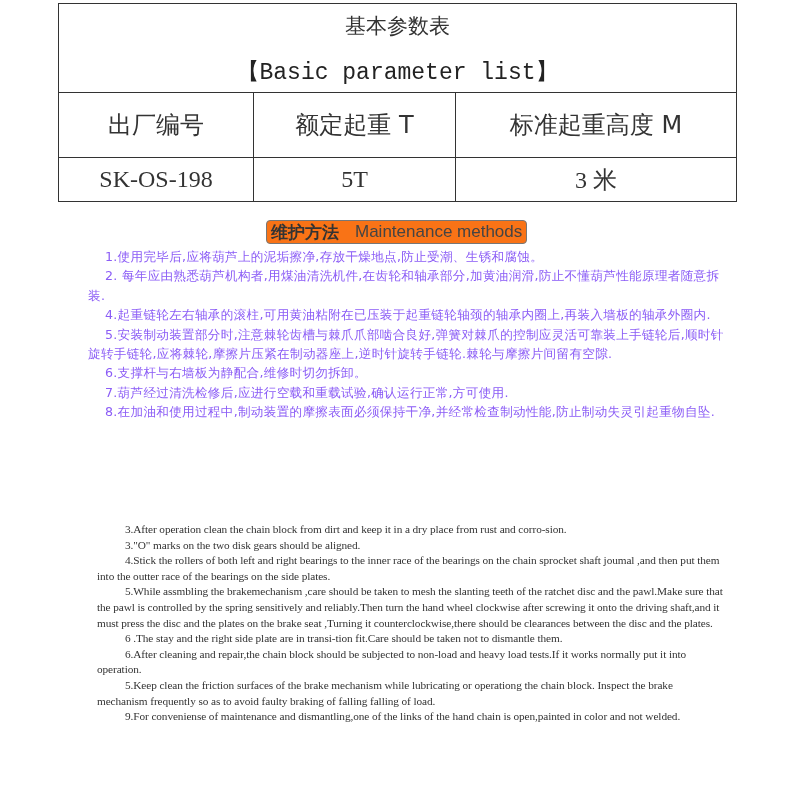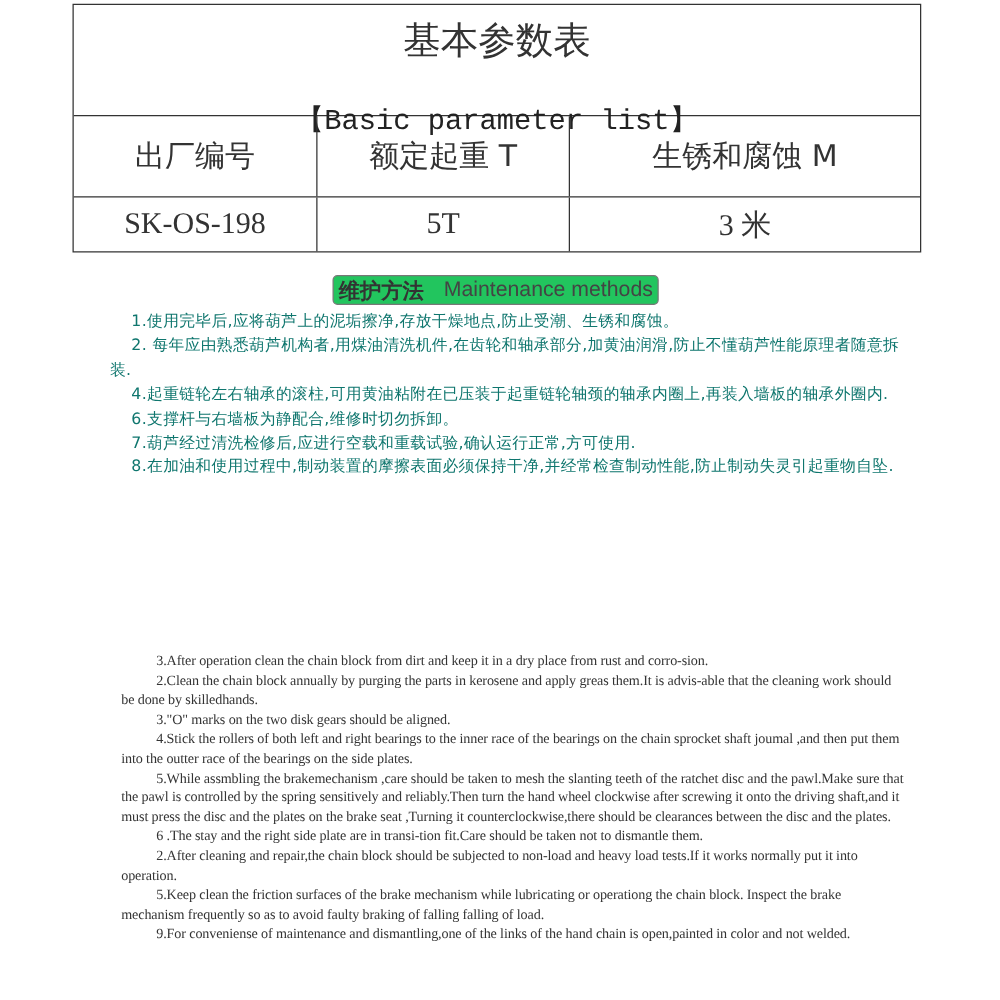--- a/index.html
+++ b/index.html
@@ -11,54 +11,54 @@
   .param-table {
     position: absolute; left: 58px; top: 3px; width: 679px; height: 199px;
     border: 1.5px solid #333; box-sizing: border-box;
   }
   .title-block {
     position: absolute; left: 0; top: 0; width: 100%; height: 89px;
     border-bottom: 1.5px solid #333; box-sizing: border-box; text-align: center;
   }
   .title-cn {
     position: absolute; left: 0; right: 0; top: 8px;
-    font-size: 30px; font-family: "DejaVu Sans", sans-serif; color: #333;
+    font-size: 21px; font-family: "DejaVu Sans", sans-serif; color: #333;
   }
   .title-en {
     position: absolute; left: 0; right: 0; top: 52px;
-    font-size: 23px; font-family: "Liberation Mono", monospace; color: #222; margin-top: 24px;
+    font-size: 23px; font-family: "Liberation Mono", monospace; color: #222;
   }
   .row {
     position: absolute; left: 0; width: 100%; display: flex; box-sizing: border-box;
   }
   .row.header { top: 89px; height: 65px; border-bottom: 1.5px solid #333; }
   .row.values { top: 154px; height: 43px; }
   .cell {
     display: flex; align-items: center; justify-content: center;
     box-sizing: border-box; font-size: 24px; color: #333;
   }
   .c1 { width: 195px; border-right: 1.5px solid #333; }
   .c2 { width: 202px; border-right: 1.5px solid #333; }
   .c3 { flex: 1; }
   .row.header .cell { font-family: "DejaVu Sans", sans-serif; font-size: 24px; text-align: right; }
   .row.values .cell { font-family: "Liberation Serif", serif; font-size: 24px; }
 
   .maint-title {
     position: absolute; left: 266px; top: 220px; height: 24px;
     padding: 0 4px; border: 1.5px solid #777; border-radius: 4px;
     display: flex; align-items: center; box-sizing: border-box;
-    background: #22c55e;
+    background: #f97316;
   }
   .maint-title .cn { font-family: "DejaVu Serif", serif; font-weight: bold; font-size: 17px; color: #333; }
   .maint-title .en { font-family: "Liberation Sans", sans-serif; font-size: 17px; color: #444; margin-left: 16px; }
 
   .cn-list {
     position: absolute; left: 88px; top: 247px; width: 640px;
     font-family: "DejaVu Sans", sans-serif; font-size: 12.6px; line-height: 19.4px;
-    color: #0f766e; letter-spacing: 0.3px;
+    color: #8b5cf6; letter-spacing: 0.3px;
   }
   .cn-list p { margin: 0; text-indent: 17px; }
 
   .en-list {
     position: absolute; left: 97px; top: 522px; width: 628px;
     font-family: "Liberation Serif", serif; font-size: 11.3px; line-height: 15.6px;
     color: #333; letter-spacing: -0.1px;
   }
   .en-list p { margin: 0; text-indent: 28px; }
 </style>
@@ -66,46 +66,46 @@
 <body>
 
 <div class="param-table">
   <div class="title-block">
     <div class="title-cn">基本参数表</div>
     <div class="title-en">【Basic parameter list】</div>
   </div>
   <div class="row header">
     <div class="cell c1">出厂编号</div>
     <div class="cell c2">额定起重 T</div>
-    <div class="cell c3">生锈和腐蚀 M</div>
+    <div class="cell c3">标准起重高度 M</div>
   </div>
   <div class="row values">
     <div class="cell c1">SK-OS-198</div>
     <div class="cell c2">5T</div>
     <div class="cell c3">3 米</div>
   </div>
 </div>
 
 <div class="maint-title">
   <span class="cn">维护方法</span>
   <span class="en">Maintenance methods</span>
 </div>
 
 <div class="cn-list">
   <p>1.使用完毕后,应将葫芦上的泥垢擦净,存放干燥地点,防止受潮、生锈和腐蚀。</p>
   <p>2. 每年应由熟悉葫芦机构者,用煤油清洗机件,在齿轮和轴承部分,加黄油润滑,防止不懂葫芦性能原理者随意拆装.</p>
   <p>4.起重链轮左右轴承的滚柱,可用黄油粘附在已压装于起重链轮轴颈的轴承内圈上,再装入墙板的轴承外圈内.</p>
+  <p>5.安装制动装置部分时,注意棘轮齿槽与棘爪爪部啮合良好,弹簧对棘爪的控制应灵活可靠装上手链轮后,顺时针旋转手链轮,应将棘轮,摩擦片压紧在制动器座上,逆时针旋转手链轮.棘轮与摩擦片间留有空隙.</p>
   <p>6.支撑杆与右墙板为静配合,维修时切勿拆卸。</p>
   <p>7.葫芦经过清洗检修后,应进行空载和重载试验,确认运行正常,方可使用.</p>
   <p>8.在加油和使用过程中,制动装置的摩擦表面必须保持干净,并经常检查制动性能,防止制动失灵引起重物自坠.</p>
 </div>
 
 <div class="en-list">
   <p>3.After operation clean the chain block from dirt and keep it in a dry place from rust and corro-sion.</p>
-  <p>2.Clean the chain block annually by purging the parts in kerosene and apply greas    them.It is advis-able that the cleaning work should be done by skilledhands.</p>
   <p>3."O" marks on the two disk gears should be aligned.</p>
   <p>4.Stick the rollers of both left and right bearings to the inner race of the bearings on the chain sprocket shaft joumal ,and then put them into the outter race of the bearings on the side plates.</p>
   <p>5.While assmbling the brakemechanism ,care should be taken to mesh the slanting teeth of the ratchet disc and the pawl.Make sure that the pawl is controlled by the spring sensitively and reliably.Then turn the hand wheel clockwise after screwing it onto the driving shaft,and it must press the disc and the plates on the brake seat ,Turning it counterclockwise,there should be clearances between the disc and the plates.</p>
   <p>6 .The stay and the right side plate are in transi-tion fit.Care should be taken not to dismantle them.</p>
-  <p>2.After cleaning and repair,the chain block should be subjected to non-load and heavy load tests.If it works normally put it into operation.</p>
+  <p>6.After cleaning and repair,the chain block should be subjected to non-load and heavy load tests.If it works normally put it into operation.</p>
   <p>5.Keep clean the friction surfaces of the brake mechanism while lubricating or operationg the chain block. Inspect the brake mechanism frequently so as to avoid faulty braking of falling falling of load.</p>
   <p>9.For conveniense of maintenance and dismantling,one of the links of the hand chain is open,painted in color and not welded.</p>
 </div>
 
 </body></html>

